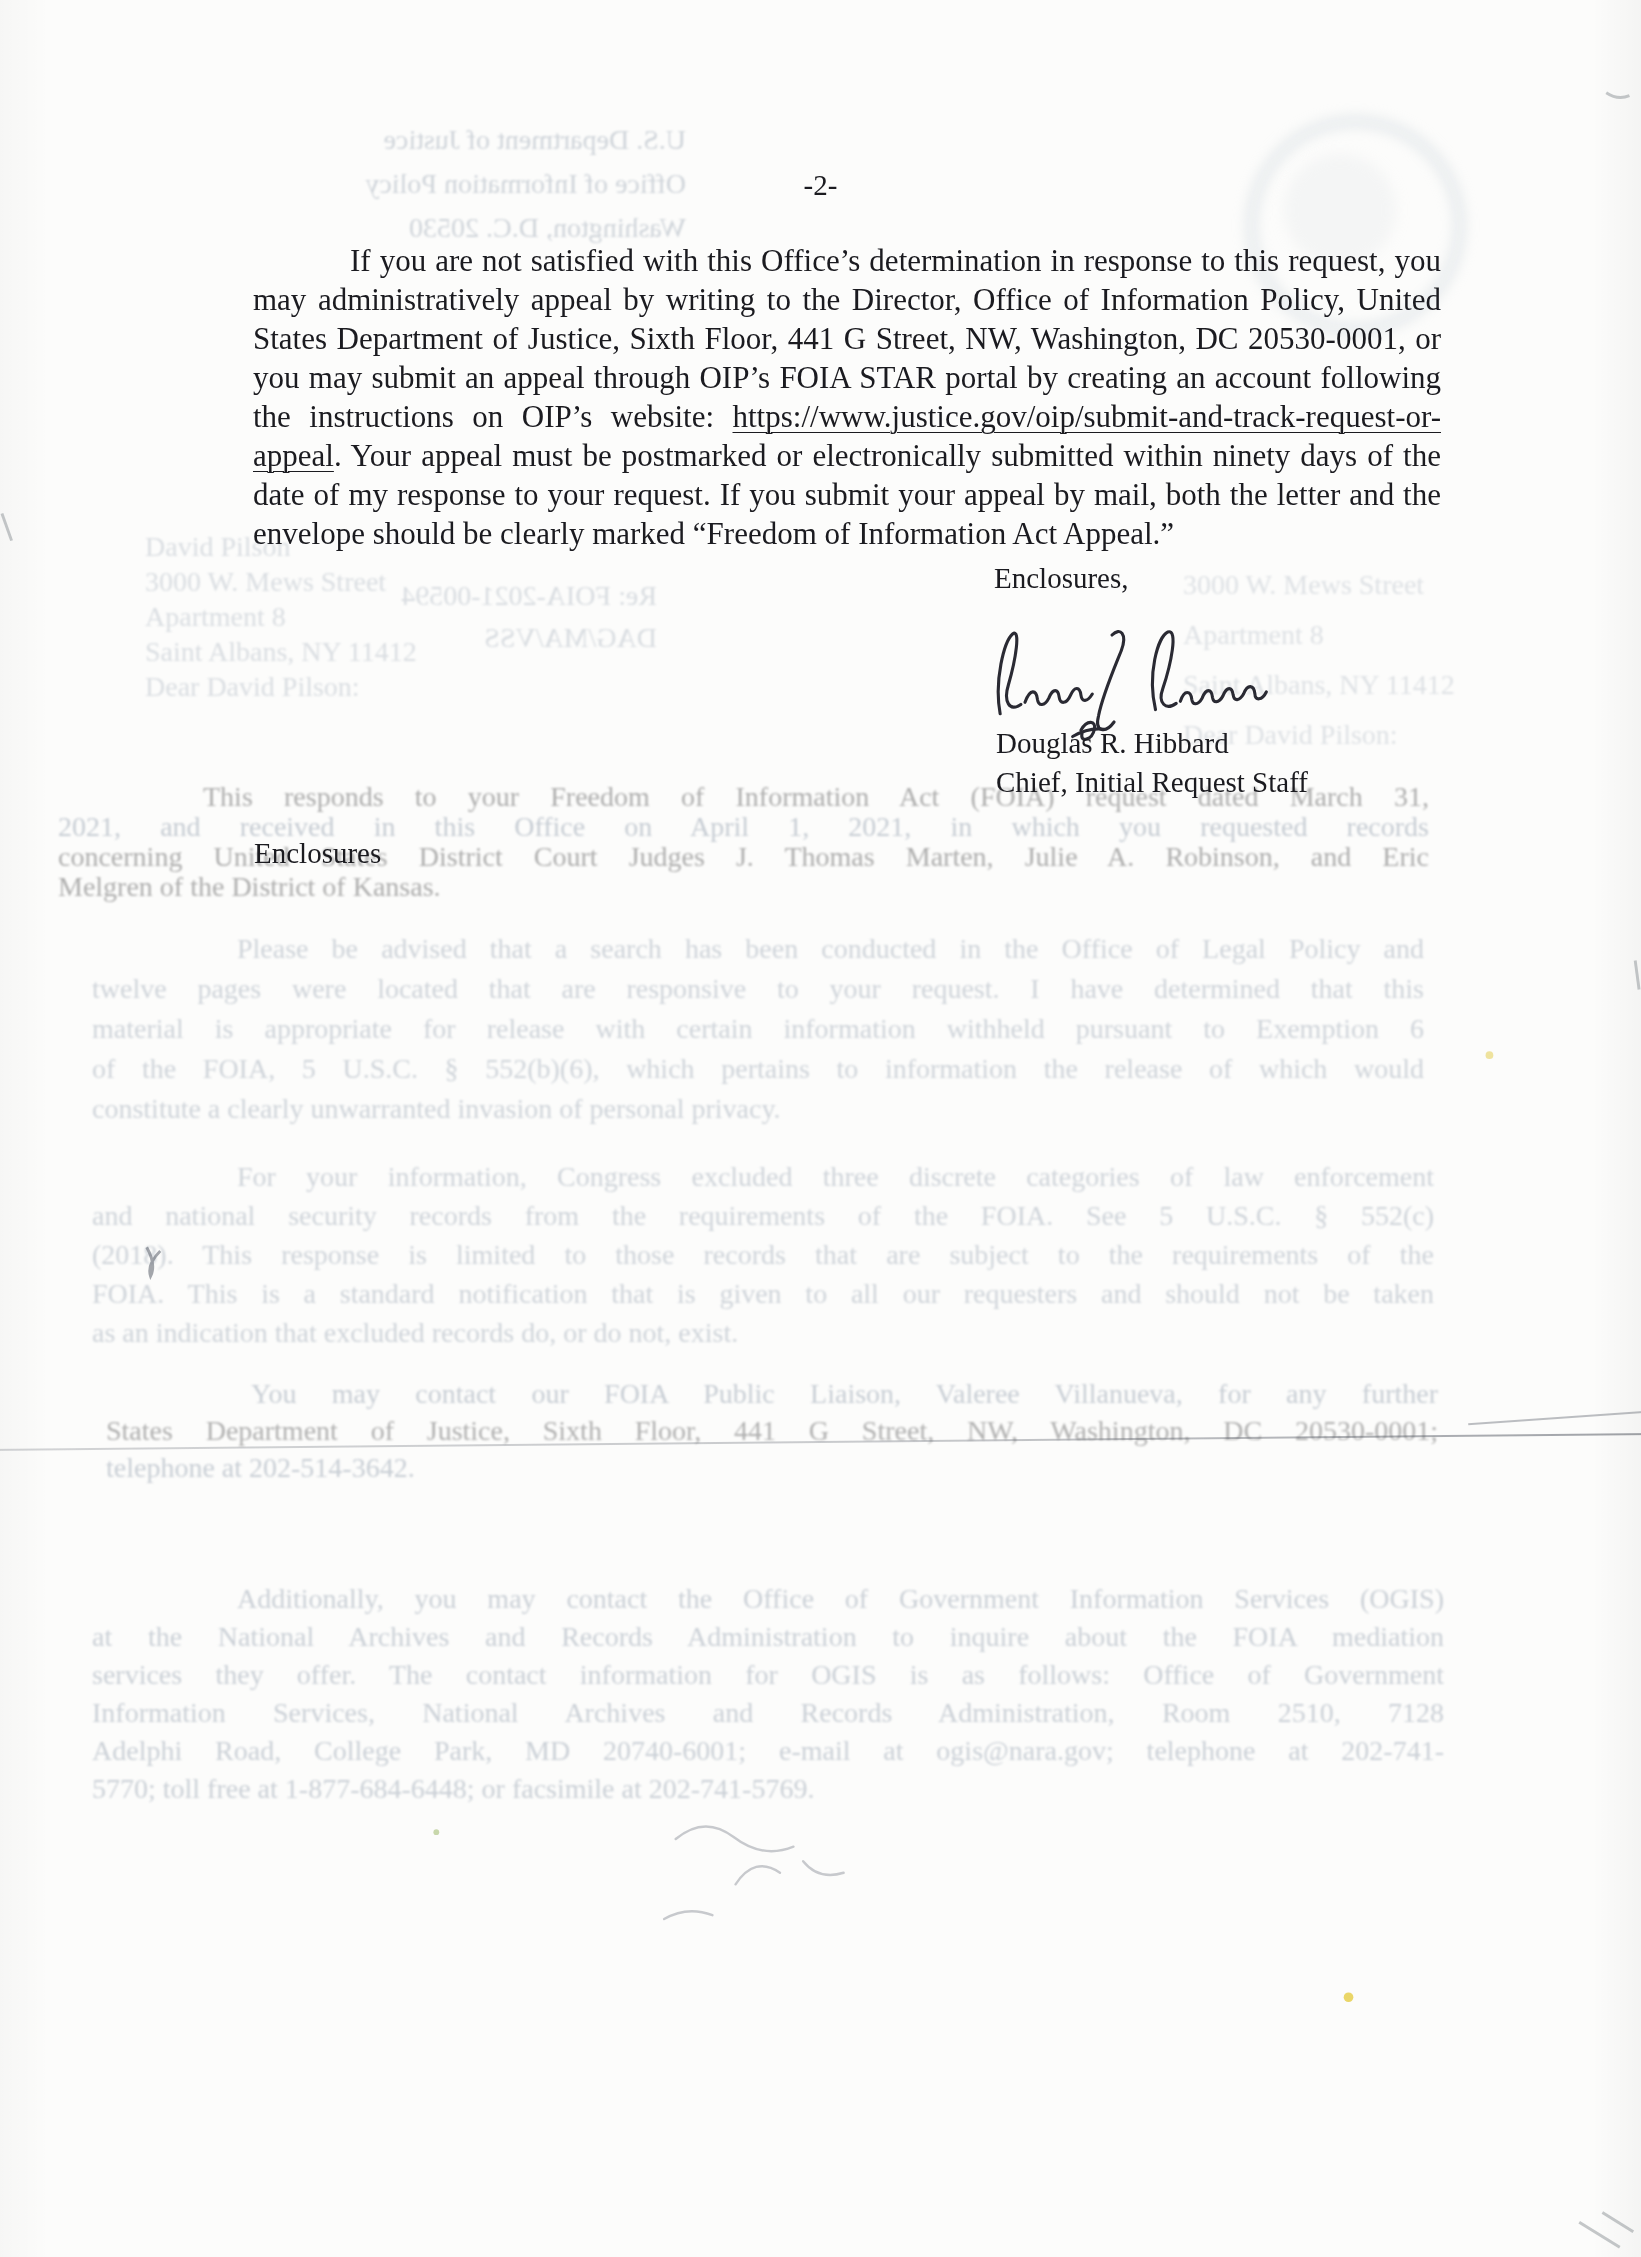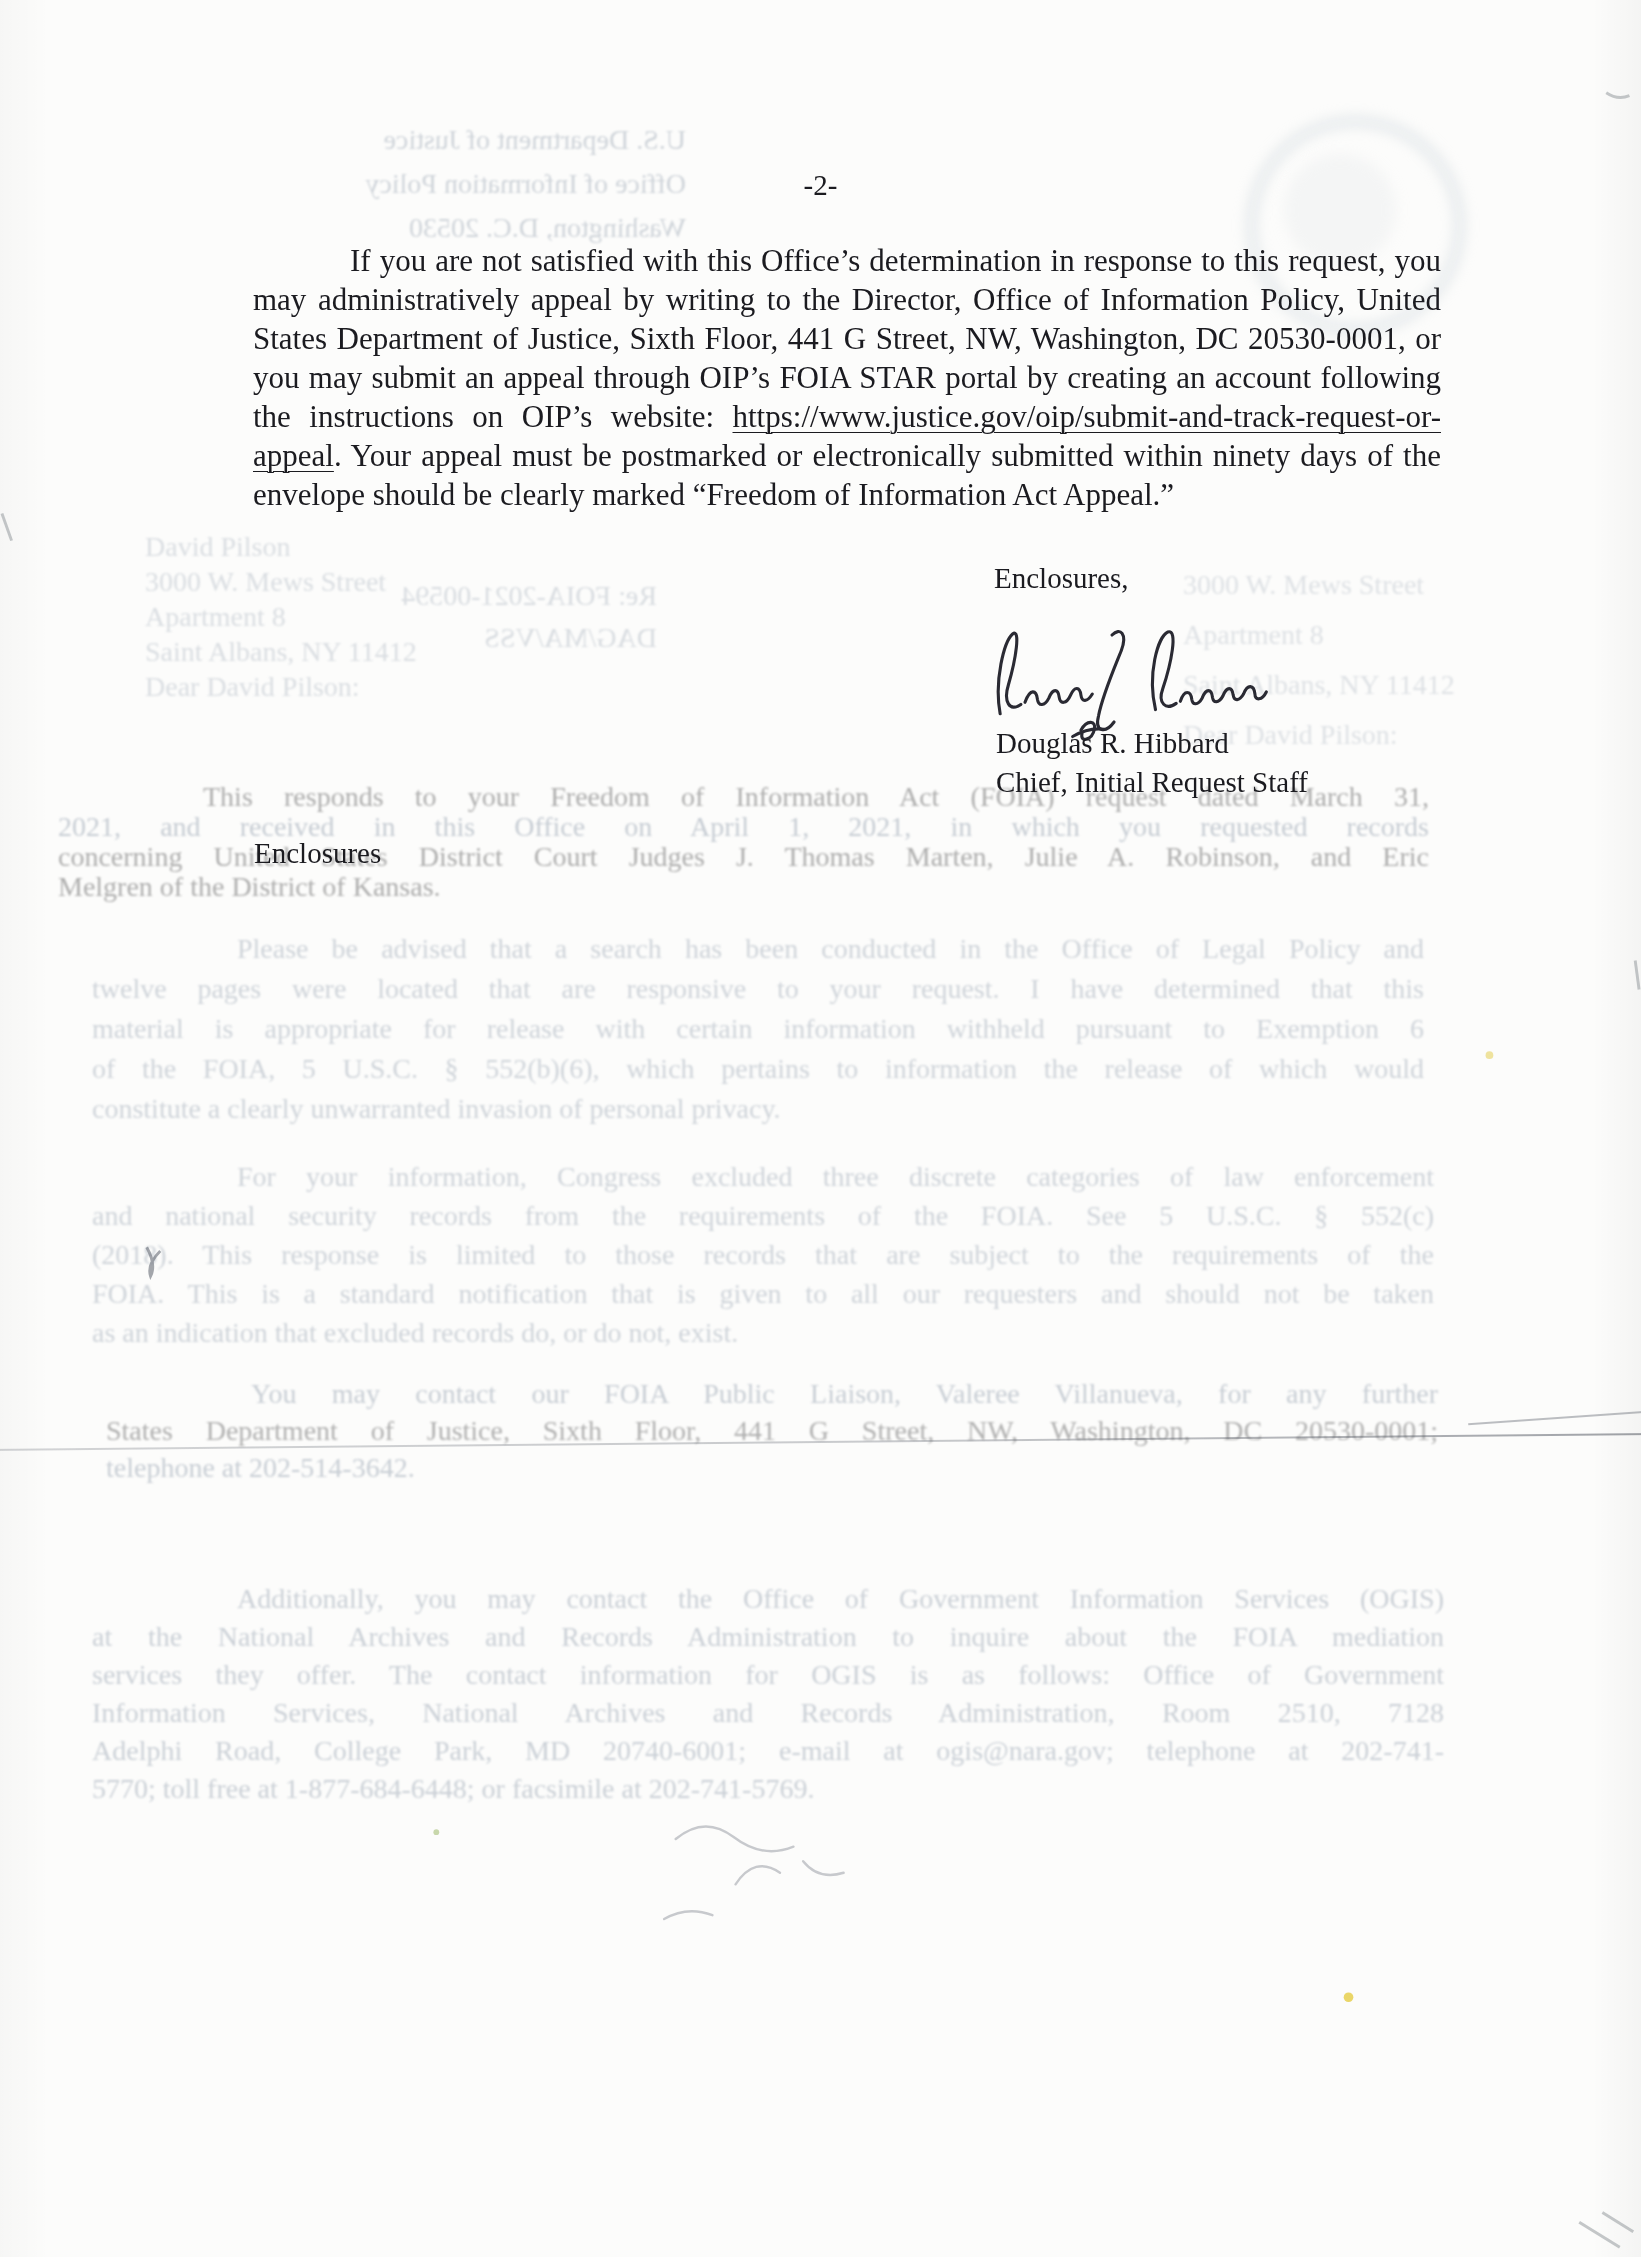--- a/index.html
+++ b/index.html
@@ -137,20 +137,21 @@
 
   <div class="abs ink pageno">-2-</div>
 
   <div class="abs ink body-block">
     <div class="bl first">If you are not satisfied with this Office’s determination in response to this request, you</div>
     <div class="bl">may administratively appeal by writing to the Director, Office of Information Policy, United</div>
     <div class="bl">States Department of Justice, Sixth Floor, 441 G Street, NW, Washington, DC 20530-0001, or</div>
     <div class="bl">you may submit an appeal through OIP’s FOIA STAR portal by creating an account following</div>
     <div class="bl"><span>the instructions on OIP’s website: </span><span class="u">https://www.justice.gov/oip/submit-and-track-request-or-</span></div>
     <div class="bl"><span class="u">appeal</span><span>.  Your appeal must be postmarked or electronically submitted within ninety days of the</span></div>
+    <div class="bl">date of my response to your request.  If you submit your appeal by mail, both the letter and the</div>
     <div class="bl last">envelope should be clearly marked “Freedom of Information Act Appeal.”</div>
   </div>
 
   <div class="abs ink closing">Enclosures,</div>
 
   <svg class="abs sig-svg" width="299" height="145" viewBox="0 0 280 140">
     <g fill="none" stroke="#2a2a33" stroke-width="3" stroke-linecap="round" stroke-linejoin="round">
       <path d="M18,104 C12,72 22,34 30,27 C38,21 33,52 26,76 C21,92 27,103 38,95"></path>
       <path d="M42,93 c5,-14 11,-12 12,-3 c1,7 7,7 11,-1 c4,-10 9,-9 10,-1 c1,7 7,7 11,-2 c4,-9 9,-8 10,0 c1,7 6,7 11,-1"></path>
       <path d="M126,28 C134,20 141,27 135,43 C127,63 117,86 113,106 C109,122 120,123 128,112"></path>

